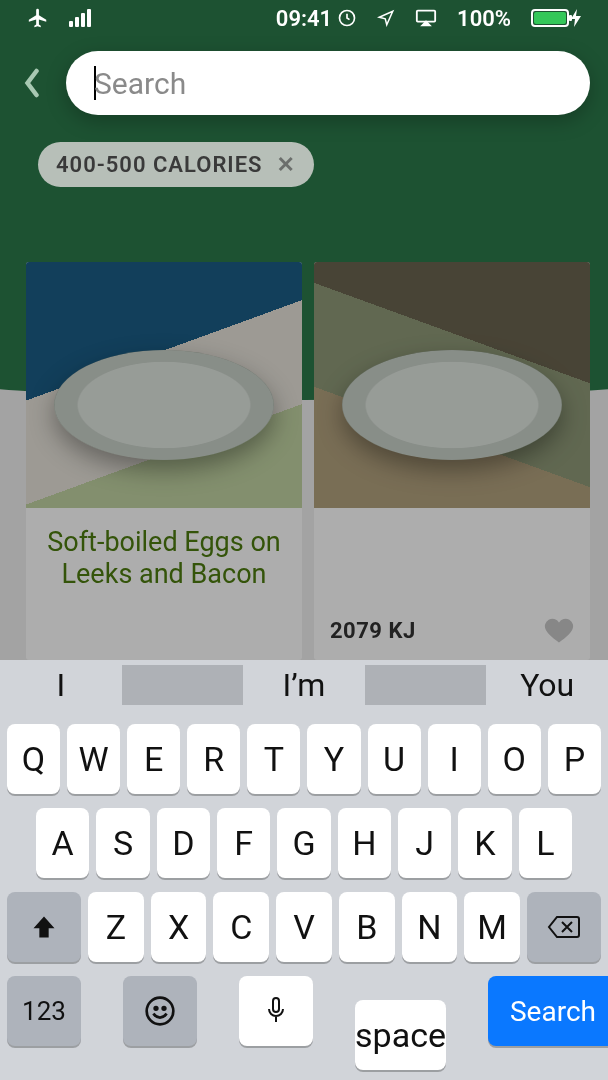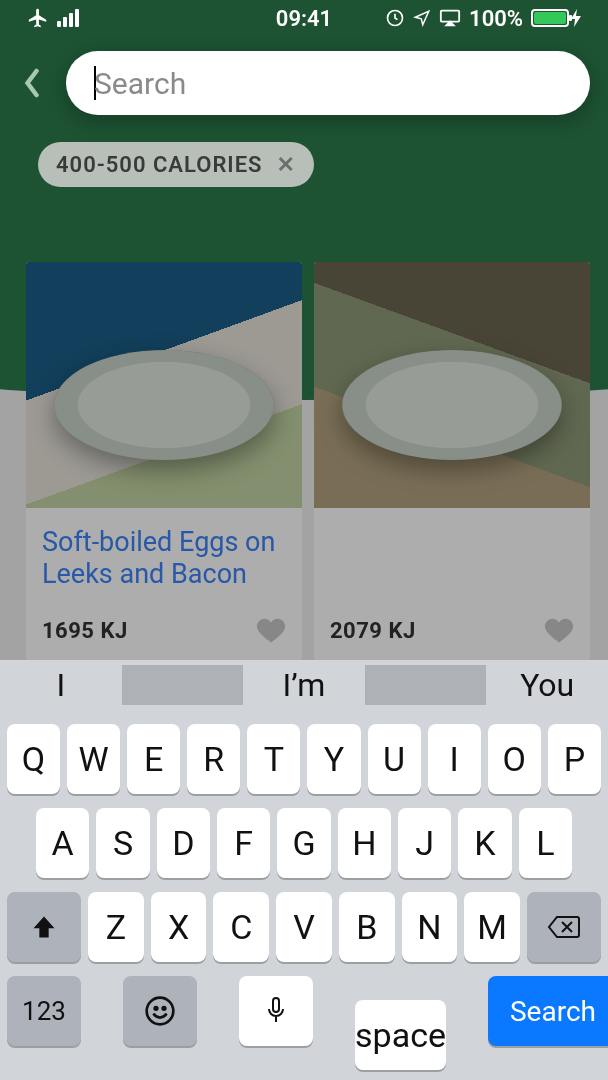--- a/index.html
+++ b/index.html
@@ -5,21 +5,21 @@
   * { margin: 0; padding: 0; box-sizing: border-box; font-family: -apple-system, BlinkMacSystemFont, "Segoe UI", Roboto, Helvetica, Arial, sans-serif; }
   html, body { width: 608px; height: 1080px; overflow: hidden; background: #f0f0f0; }
 
   
   .status-bar {
     position: absolute; top: 0; left: 0; right: 0; height: 36px;
     display: flex; align-items: center; justify-content: space-between;
     padding: 0 27px; color: #fff; font-weight: 600; font-size: 22px;
     z-index: 50;
   }
-  .status-left, .status-right { display: flex; align-items: center; gap: 8px; }
+  .status-left, .status-right { display: flex; align-items: center; gap: 20px; }
   .status-center { position: absolute; left: 50%; transform: translateX(-50%); font-size: 22px; font-weight: 600; }
   .signal-bars { display: flex; align-items: flex-end; gap: 2px; height: 18px; }
   .signal-bars span { width: 4px; background: #fff; border-radius: 1px; }
   .signal-bars span:nth-child(1){height:6px} .signal-bars span:nth-child(2){height:10px}
   .signal-bars span:nth-child(3){height:14px} .signal-bars span:nth-child(4){height:18px}
   .battery { display:inline-flex; align-items:center; }
   .battery-body { width:38px; height:18px; border:2px solid #fff; border-radius:4px; position:relative; }
   .battery-body::after { content:""; position:absolute; right:-5px; top:4px; width:3px; height:6px; background:#fff; border-radius:1px;}
   .battery-fill { position:absolute; left:1px; top:1px; bottom:1px; right:1px; background:#34c759; border-radius:2px;}
   .bolt { margin-left:2px; }
@@ -72,21 +72,21 @@
   .card-img { height:246px; position:relative; }
   .img-a { background:linear-gradient(160deg,#1b5d86 0 40%,#e7e3da 40% 70%,#c1d3a2 70%);}
   .img-b { background:linear-gradient(200deg,#6b6550 0 35%,#8f9a78 35% 65%,#b3a27e 65%);}
   .bowl {
     position:absolute; left:50%; top:58%; transform:translate(-50%,-50%);
     width:220px; height:110px; border-radius:110px/55px;
     background:radial-gradient(ellipse at center,#dfe6df 0 55%,#c9d1c9 56% 70%,#9aa79a 71% 100%);
     box-shadow:0 10px 24px rgba(0,0,0,.35);
   }
   .card-body { padding:18px 16px 0 16px; flex:1; display:flex; flex-direction:column; }
-  .card-title { font-size:27px; color:#3b82f6; line-height:1.2; }
+  .card-title { font-size:27px; color:#4d7c0f; line-height:1.2;text-align:center; }
   .card-foot { display:flex; align-items:center; justify-content:space-between; margin-top:auto; padding:0 0 16px 0;}
   .card-kj { font-weight:700; color:#333; font-size:22px; letter-spacing:.5px;}
   .heart { color:#c8c8c8; }
 
   
   .dim {
     position:absolute; top:0; left:0; right:0; height:660px;
     background:rgba(0,0,0,0.32); z-index:20; pointer-events:none;
   }
   
@@ -197,28 +197,20 @@
   </div>
 </div>
 
 <div class="results">
   <div class="card">
     <div class="card-img img-a">
         <div class="bowl"></div>
       </div>
     <div class="card-body">
       <div class="card-title">Soft-boiled Eggs on Leeks and Bacon</div>
-      <div class="card-foot">
-        <div class="card-kj">1695 KJ</div>
-        <span class="heart">
-          <svg width="30" height="28" viewBox="0 0 24 22" fill="currentColor">
-              <path d="M12 21s-8-5.3-10.5-10A6 6 0 0 1 12 5a6 6 0 0 1 10.5 6C20 15.7 12 21 12 21z"></path>
-            </svg>
-        </span>
-      </div>
     </div>
   </div>
   <div class="card">
     <div class="card-img img-b">
         <div class="bowl"></div>
       </div>
     <div class="card-body">
       <div class="card-foot">
         <div class="card-kj">2079 KJ</div>
         <span class="heart">

